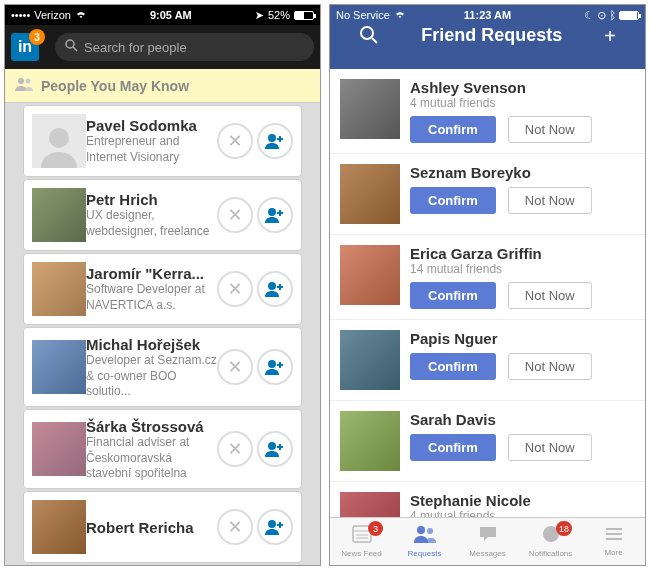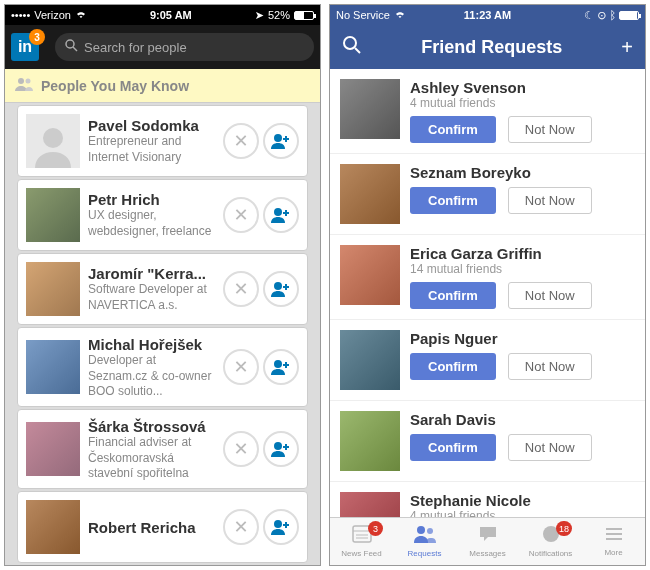--- a/index.html
+++ b/index.html
@@ -8,38 +8,38 @@
 
 
 .li-status{background:#000;color:#fff;font-size:11px;height:20px;display:flex;align-items:center;padding:0 6px;gap:4px}
 .li-status .center{flex:1;text-align:center;font-weight:600}
 .li-header{background:#1a1a1a;height:44px;display:flex;align-items:center;padding:0 6px;gap:16px}
 .li-logo{width:28px;height:28px;background:#0077b5;color:#fff;display:flex;align-items:center;justify-content:center;font-weight:bold;font-size:16px;border-radius:3px;position:relative}
 .li-badge{position:absolute;top:-4px;right:-6px;background:#ff8800;color:#fff;border-radius:50%;width:16px;height:16px;font-size:10px;display:flex;align-items:center;justify-content:center}
 .li-search{flex:1;background:#333;border-radius:15px;height:28px;display:flex;align-items:center;padding:12px 10px;gap:6px;color:#aaa;font-size:13px}
 .li-section{background:#fef9c3;padding:8px 10px;display:flex;align-items:center;gap:8px;color:#888;font-size:14px;font-weight:600;border-bottom:1px solid #ccc}
 .li-list{flex:1;overflow:hidden;background:#dcdcdc}
-.li-item{background:#fff;margin:2px 12px;border:1px solid #ccc;border-radius:4px;display:flex;align-items:center;padding:8px;gap:8px}
+.li-item{background:#fff;margin:2px 18px;border:1px solid #ccc;border-radius:4px;display:flex;align-items:center;padding:8px;gap:0}
 .li-avatar{width:54px;height:54px;background:#ddd;flex-shrink:0}
 .li-avatar.blank{background:#e8e8e8;display:flex;align-items:flex-end;justify-content:center}
 .li-avatar.blank svg{fill:#ccc}
 .li-info{flex:1;min-width:0}
 .li-name{font-weight:bold;font-size:15px;color:#333;white-space:nowrap;overflow:hidden;text-overflow:ellipsis}
 .li-desc{font-size:12px;color:#888;line-height:1.3;max-height:45px;overflow:hidden}
 .li-actions{display:flex;gap:4px}
 .li-btn{width:36px;height:36px;border:2px solid #ddd;border-radius:50%;display:flex;align-items:center;justify-content:center;background:#fff}
 .li-btn.x{color:#bbb;font-size:18px}
 .li-btn.add{color:#0077b5}
 
 
 .fb-status{background:#3b5998;color:#fff;font-size:11px;height:20px;display:flex;align-items:center;padding:0 6px}
 .fb-status .left{flex:1;display:flex;gap:4px;align-items:center}
 .fb-status .center{font-weight:600}
 .fb-status .right{flex:1;display:flex;justify-content:flex-end;gap:3px;align-items:center}
-.fb-header{background:#3b5998;height:44px;display:flex;align-items:center;justify-content:space-between;padding:0 12px;color:#fff}
+.fb-header{background:#3b5998;height:44px;display:flex;justify-content:space-between;padding:0 29px;color:#fff}
 .fb-title{font-size:18px;font-weight:600}
 .fb-hicon{font-size:20px}
 .fb-list{flex:1;overflow:hidden;background:#fff}
 .fb-item{display:flex;padding:10px;gap:10px;border-bottom:1px solid #eee}
 .fb-avatar{width:60px;height:60px;background:#ccc;flex-shrink:0}
 .fb-info{flex:1}
 .fb-name{font-weight:bold;font-size:15px;color:#333}
 .fb-mutual{font-size:12px;color:#999;margin-bottom:6px}
 .fb-buttons{display:flex;gap:12px}
 .fb-confirm{background:#5b7bd5;color:#fff;border:none;border-radius:3px;padding:5px 18px;font-size:13px;font-weight:600}

